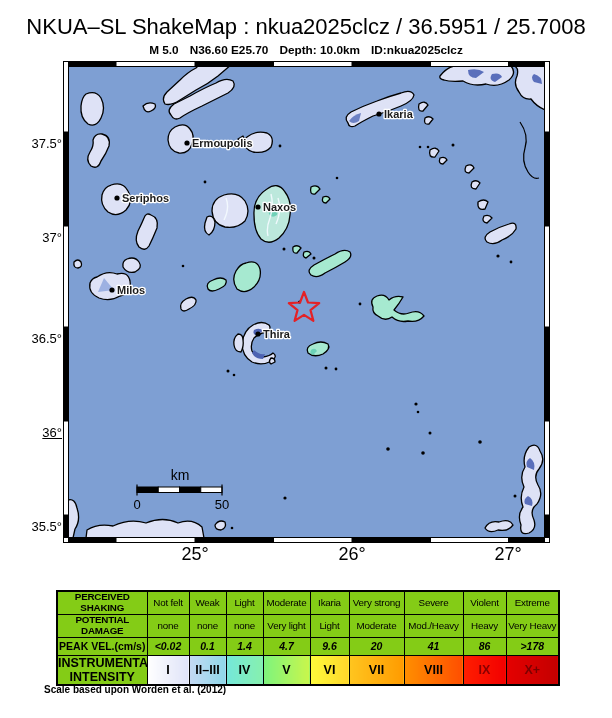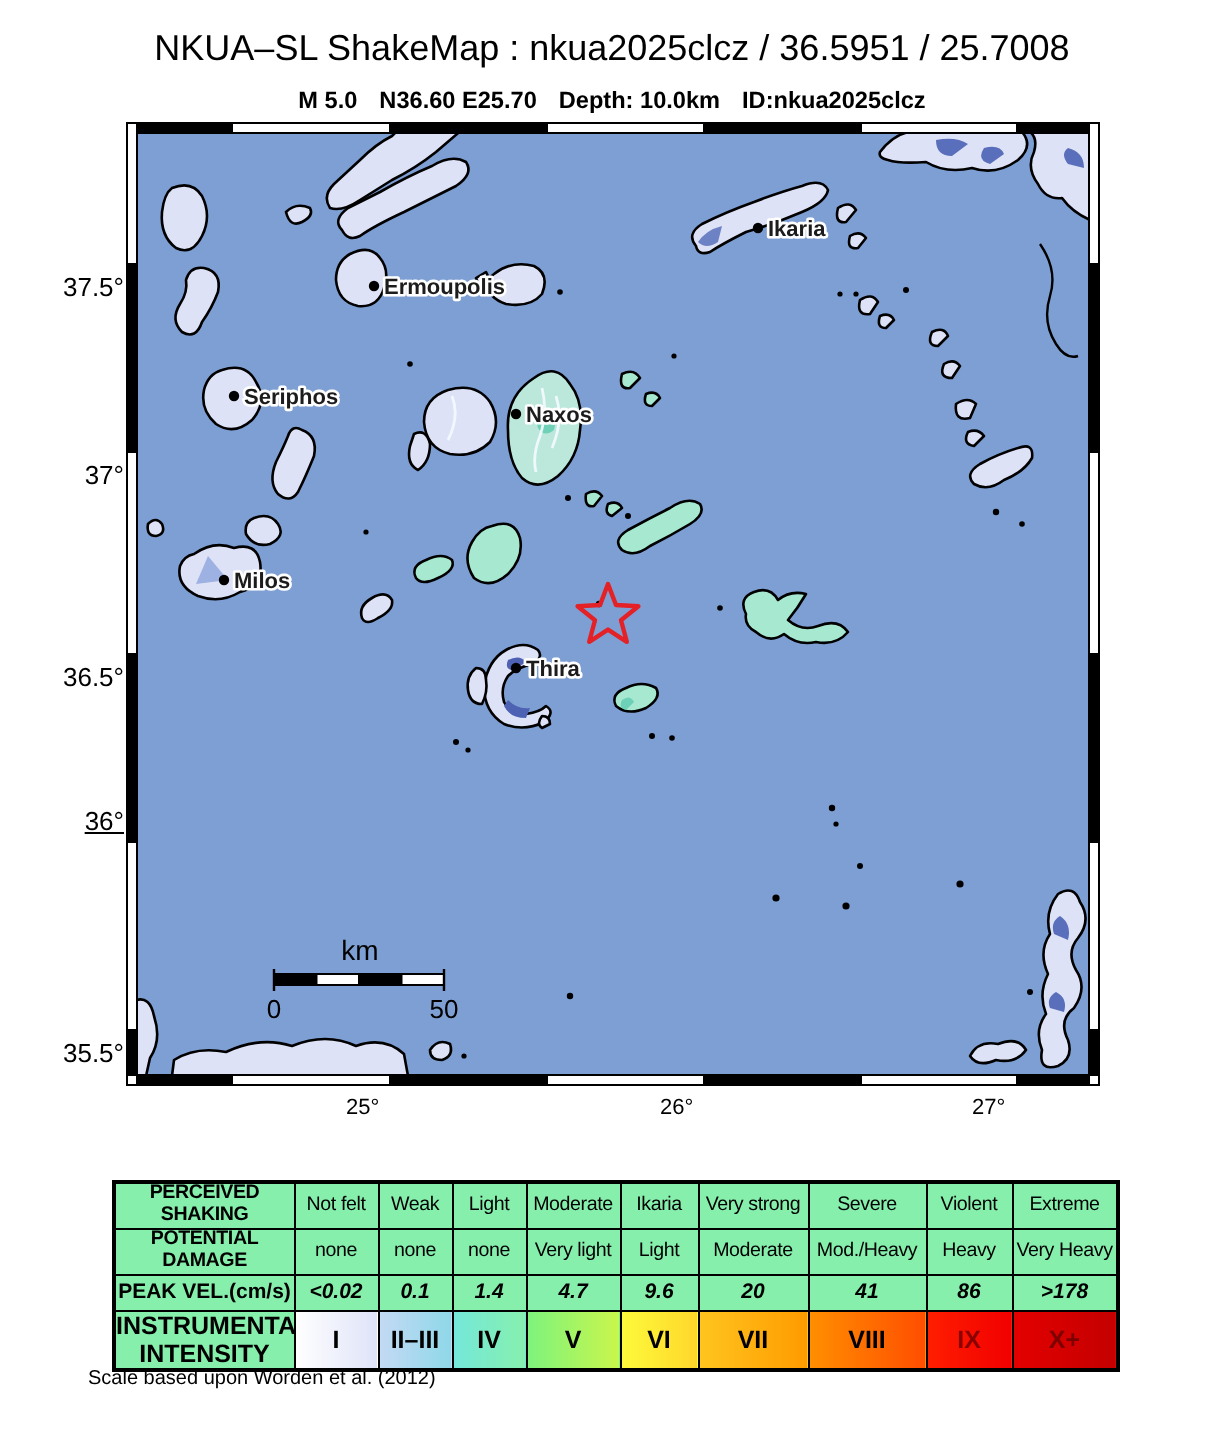--- a/index.html
+++ b/index.html
@@ -1,30 +1,30 @@
 <!DOCTYPE html>
 <html><head>
 <meta charset="utf-8">
 <style>
   html,body{margin:0;padding:0;background:#ffffff;}
   #page{position:relative;width:612px;height:718px;background:#ffffff;overflow:hidden;
         font-family:"Liberation Sans",sans-serif;color:#000;}
   .title{position:absolute;left:0;top:14px;width:612px;text-align:center;
-         font-size:18px;font-weight:500;letter-spacing:0;}
+         font-size:22px;font-weight:500;letter-spacing:0;}
   .subtitle{position:absolute;left:0;top:43px;width:612px;display:flex;
             justify-content:center;gap:11px;font-size:11.8px;font-weight:bold;}
   .mapwrap{position:absolute;left:63px;top:61px;width:487px;height:482px;}
   .latlab{position:absolute;right:550px;width:60px;text-align:right;
           font-size:13px;line-height:16px;margin-top:12px;}
-  .lonlab{position:absolute;top:546px;width:44px;
-          font-size:11px;line-height:16px;}
+  .lonlab{position:absolute;top:546px;width:44px;text-align:center;
+          font-size:18px;line-height:16px;}
   .versionline{position:absolute;left:71px;top:565px;font-size:10.5px;font-weight:bold;}
-  .footnote{position:absolute;left:44px;top:684px;font-size:10px;font-weight:normal;}
+  .footnote{position:absolute;left:44px;top:684px;font-size:10px;font-weight:bold;}
   table.legend{position:absolute;left:56px;top:590px;width:502px;height:96px;
-               border-collapse:collapse;table-layout:fixed;background:#86efac;
+               border-collapse:collapse;table-layout:fixed;background:#84cc16;
                border:2px solid #000;}
   table.legend td{border:1.5px solid #000;text-align:center;vertical-align:middle;
                   padding:0;overflow:hidden;white-space:nowrap;}
   td.rowlabel{font-size:8px;font-weight:bold;line-height:1.12;white-space:normal !important;}
   tr.r-shaking td,tr.r-damage td{font-size:9.8px;letter-spacing:-0.2px;}
   tr.r-pga td{font-size:10.5px;}
   tr.r-pgv td{font-size:10.5px;font-style:italic;font-weight:bold;}
   tr.r-mmi td{font-size:12.5px;font-weight:bold;}
   tr.rh-a{height:21px;} tr.rh-b{height:18px;}
   .mmi1{background:linear-gradient(90deg,#ffffff,#dfe3f8);}
@@ -51,21 +51,21 @@
   <div class="subtitle">
     <span>M 5.0</span>
     <span>N36.60 E25.70</span>
     <span>Depth: 10.0km</span>
     <span>ID:nkua2025clcz</span>
   </div>
 
   <div class="latlab" style="top:124px;">37.5°</div>
   <div class="latlab" style="top:218px;">37°</div>
   <div class="latlab" style="top:319px;text-align:right;">36.5°</div>
-  <div class="latlab" style="top:391px;text-decoration:underline;">36°</div>
+  <div class="latlab" style="top:413px;text-decoration:underline;">36°</div>
   <div class="latlab" style="top:507px;">35.5°</div>
 
   <div class="lonlab" style="left:173px;">25°</div>
   <div class="lonlab" style="left:330px;">26°</div>
   <div class="lonlab" style="left:486px;">27°</div>
 
   <div class="mapwrap">
     <svg width="487" height="482" viewBox="0 0 487 482">
 
       <rect x="0.5" y="0.5" width="486" height="481" fill="#ffffff" stroke="#000"></rect>

